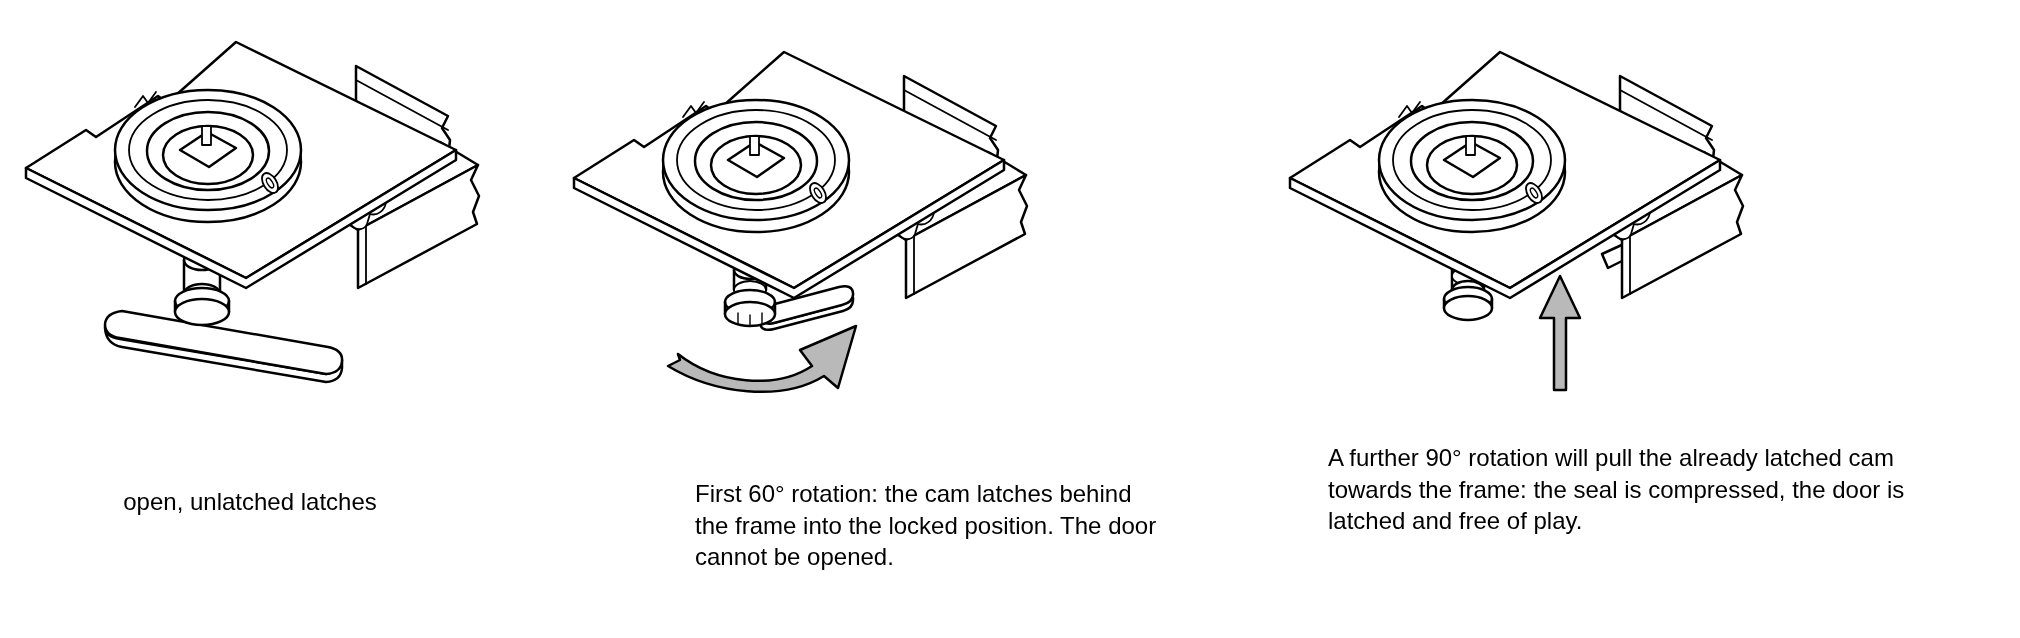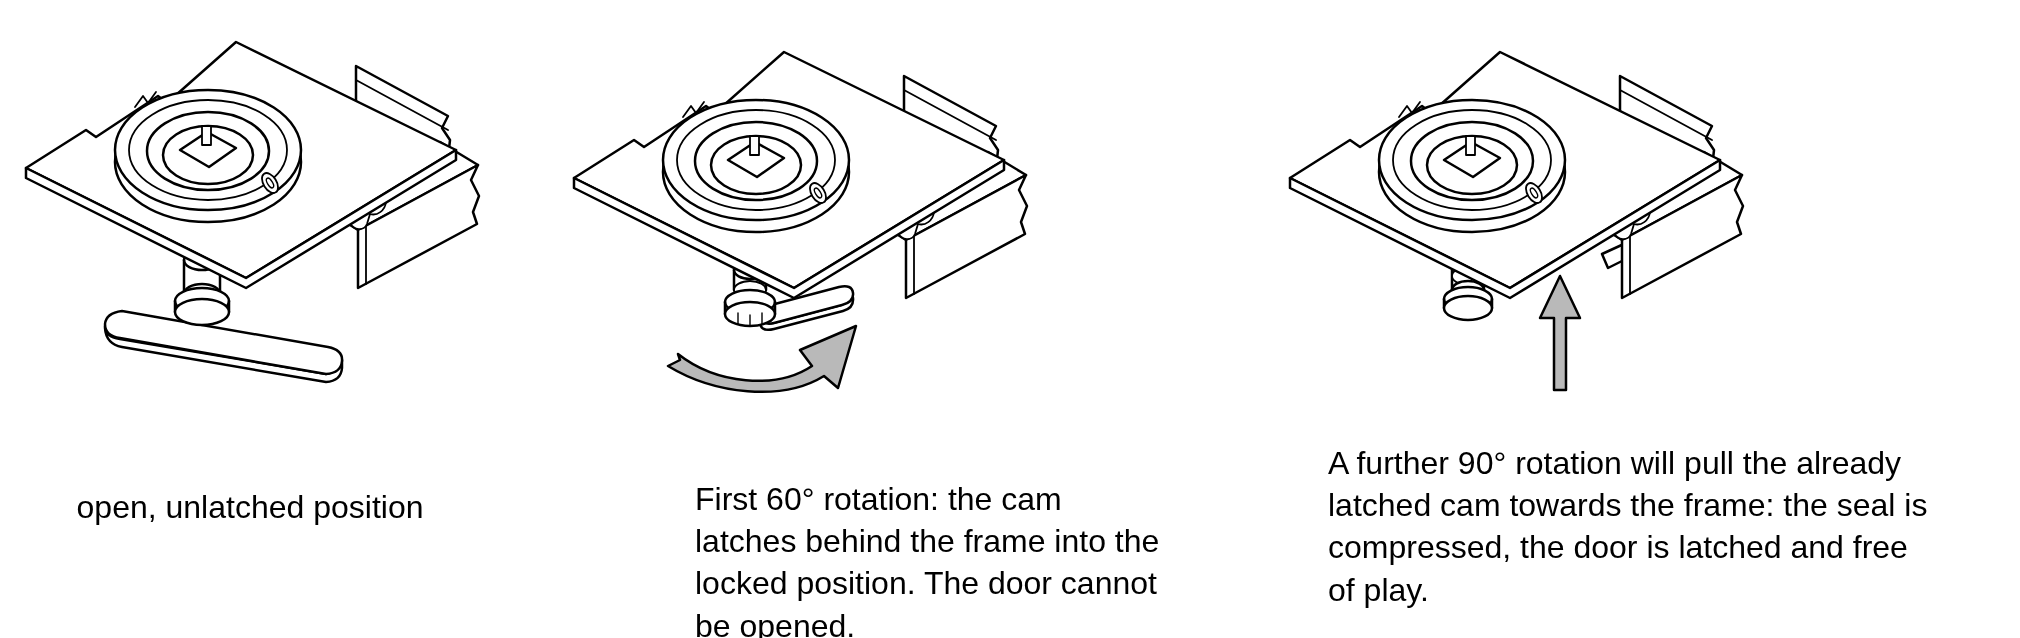--- a/index.html
+++ b/index.html
@@ -8,21 +8,21 @@
     width: 2020px;
     height: 638px;
     background: #ffffff;
     font-family: "Liberation Sans", sans-serif;
     color: #000;
     overflow: hidden;
   }
   .panel-svg { position: absolute; }
   .caption {
     position: absolute;
-    font-size: 32px;
+    font-size: 24px;
     line-height: 1.32;
     margin: 0;
   }
   .caption.centered { text-align: center; }
   
   svg path, svg ellipse, svg polygon, svg rect {
     stroke: #000;
     stroke-width: 2.5;
     stroke-linejoin: round;
     stroke-linecap: round;
@@ -88,21 +88,21 @@
         <ellipse cx="194" cy="286" rx="18" ry="10" fill="#fff"></ellipse>
 
         <ellipse cx="194" cy="293" rx="27" ry="13" fill="#fff"></ellipse>
         <path d="M167,293 L167,304 M221,293 L221,304" fill="none"></path>
         <ellipse cx="194" cy="304" rx="27" ry="13" fill="#fff"></ellipse>
       </g>
 
       <use href="#mounting-plate"></use>
       <use href="#actuator-knob"></use>
     </svg>
-    <p class="caption centered" style="left:40px; top:486px; width:420px;">open, unlatched position</p>
+    <p class="caption centered" style="left:40px; top:486px; width:420px;">open, unlatched latches</p>
   </div>
 
   <div>
     <svg class="panel-svg" style="left:556px; top:18px;" width="480" height="400" viewBox="0 0 480 400">
       <use href="#frame-profile"></use>
 
       <g>
 
         <path d="M204,297 L204,306 Q206,314 218,311 L287,293 Q298,290 297,280 L296,275 Q294,284 285,287 L217,305 Q206,307 204,297 Z" fill="#fff"></path>
 

